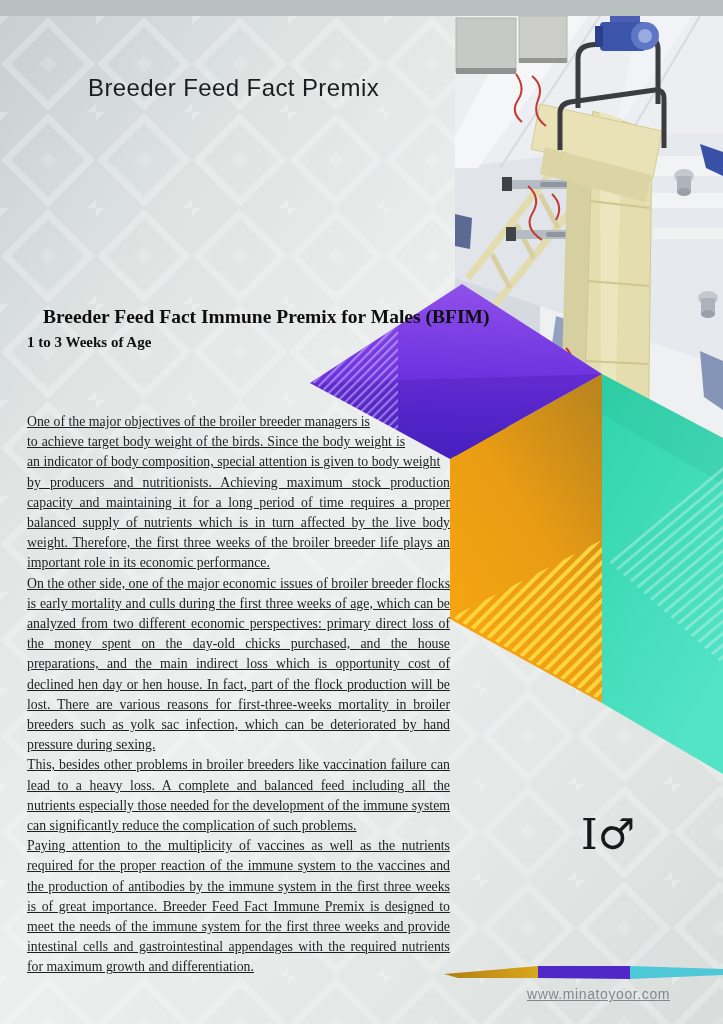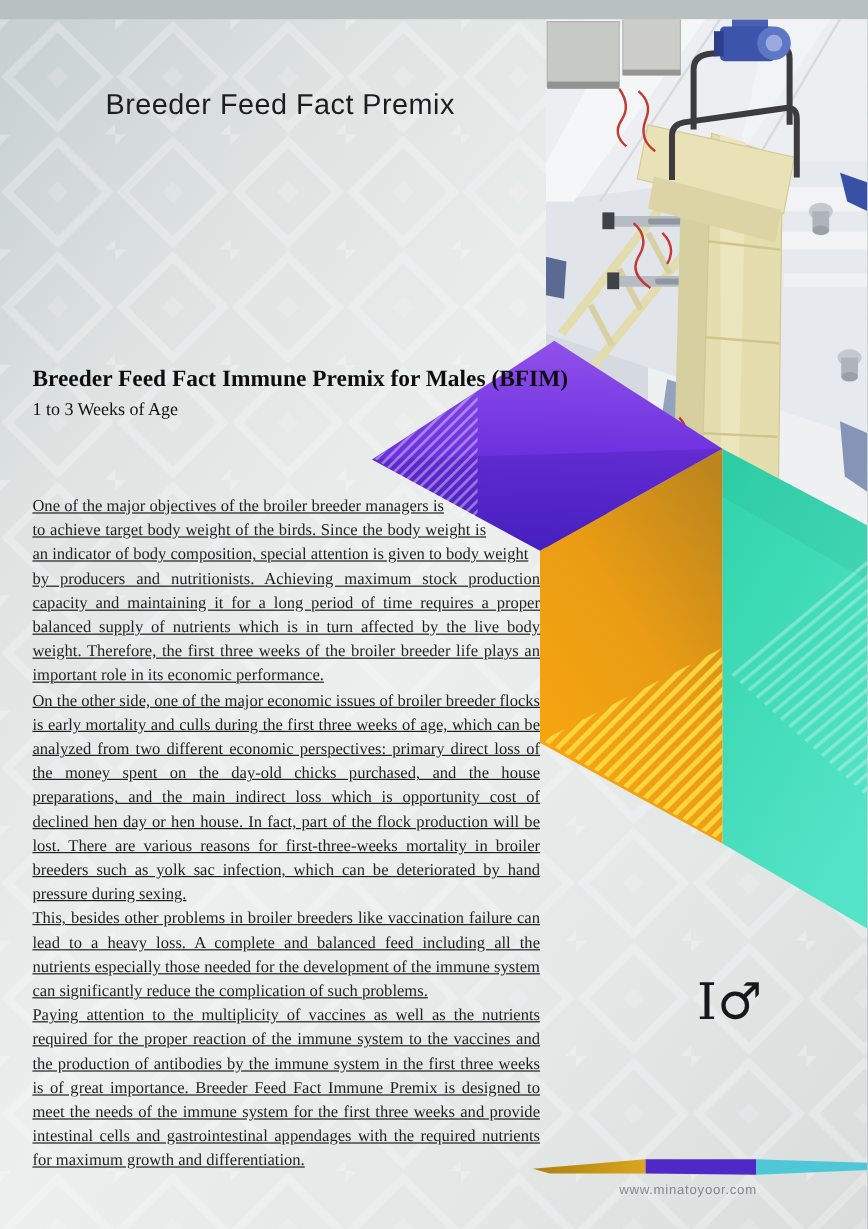--- a/index.html
+++ b/index.html
@@ -8,46 +8,46 @@
     background:linear-gradient(125deg,#c7cfcf 0%,#dfe4e3 22%,#ecefee 48%,#e3e7e6 75%,#d8dddc 100%);
     font-family:"Liberation Serif", serif;
   }
   .layer{position:absolute;left:0;top:0;}
   .page-title{
     position:absolute;left:88px;top:58px;
     font-family:"Liberation Sans", sans-serif;font-size:24px;letter-spacing:.4px;
     color:#1c1d1e;white-space:nowrap;
   }
   .section-heading{
-    position:absolute;left:27px;top:290px;width:430px;
+    position:absolute;left:43px;top:290px;width:430px;
     font-family:"Liberation Serif", serif;font-weight:bold;font-size:19.5px;color:#0e0e0f;
     white-space:nowrap;
   }
   .section-subheading{
     position:absolute;left:27px;top:318px;
-    font-family:"Liberation Serif", serif;font-weight:normal;font-size:15px;color:#111;
+    font-family:"Liberation Serif", serif;font-weight:bold;font-size:15px;color:#111;
     white-space:nowrap;
   }
   .article{
     position:absolute;left:27px;top:396px;width:423px;
     font-size:13.8px;line-height:20.2px;color:#1e1f20;text-align:justify;
   }
   .article p{margin:0;padding:0;text-decoration:underline;}
   .wrap-spacer{
     float:right;width:80px;height:46px;
     shape-outside:polygon(0% 0%, 100% 0%, 100% 100%);
   }
   .male-symbol{
     position:absolute;left:558px;top:794px;width:100px;text-align:center;
     font-family:"DejaVu Serif","DejaVu Sans",serif;font-size:42px;color:#17181a;
   }
   .website{
-    position:absolute;left:516px;top:970px;width:160px;
-    font-family:"Liberation Sans", sans-serif;font-size:11px;letter-spacing:.6px;color:#83888c;
-    white-space:nowrap;cursor:pointer;
+    position:absolute;left:527px;top:970px;width:160px;
+    font-family:"Liberation Sans", sans-serif;font-size:14px;letter-spacing:.6px;color:#83888c;
+    white-space:nowrap;cursor:pointer;text-decoration:underline;
   }
 </style>
 </head>
 <body>
 
 <div class="page">
 
   <svg class="layer" width="723" height="1024" aria-hidden="true">
     <defs>
       <pattern id="diam" width="96" height="96" patternUnits="userSpaceOnUse">

